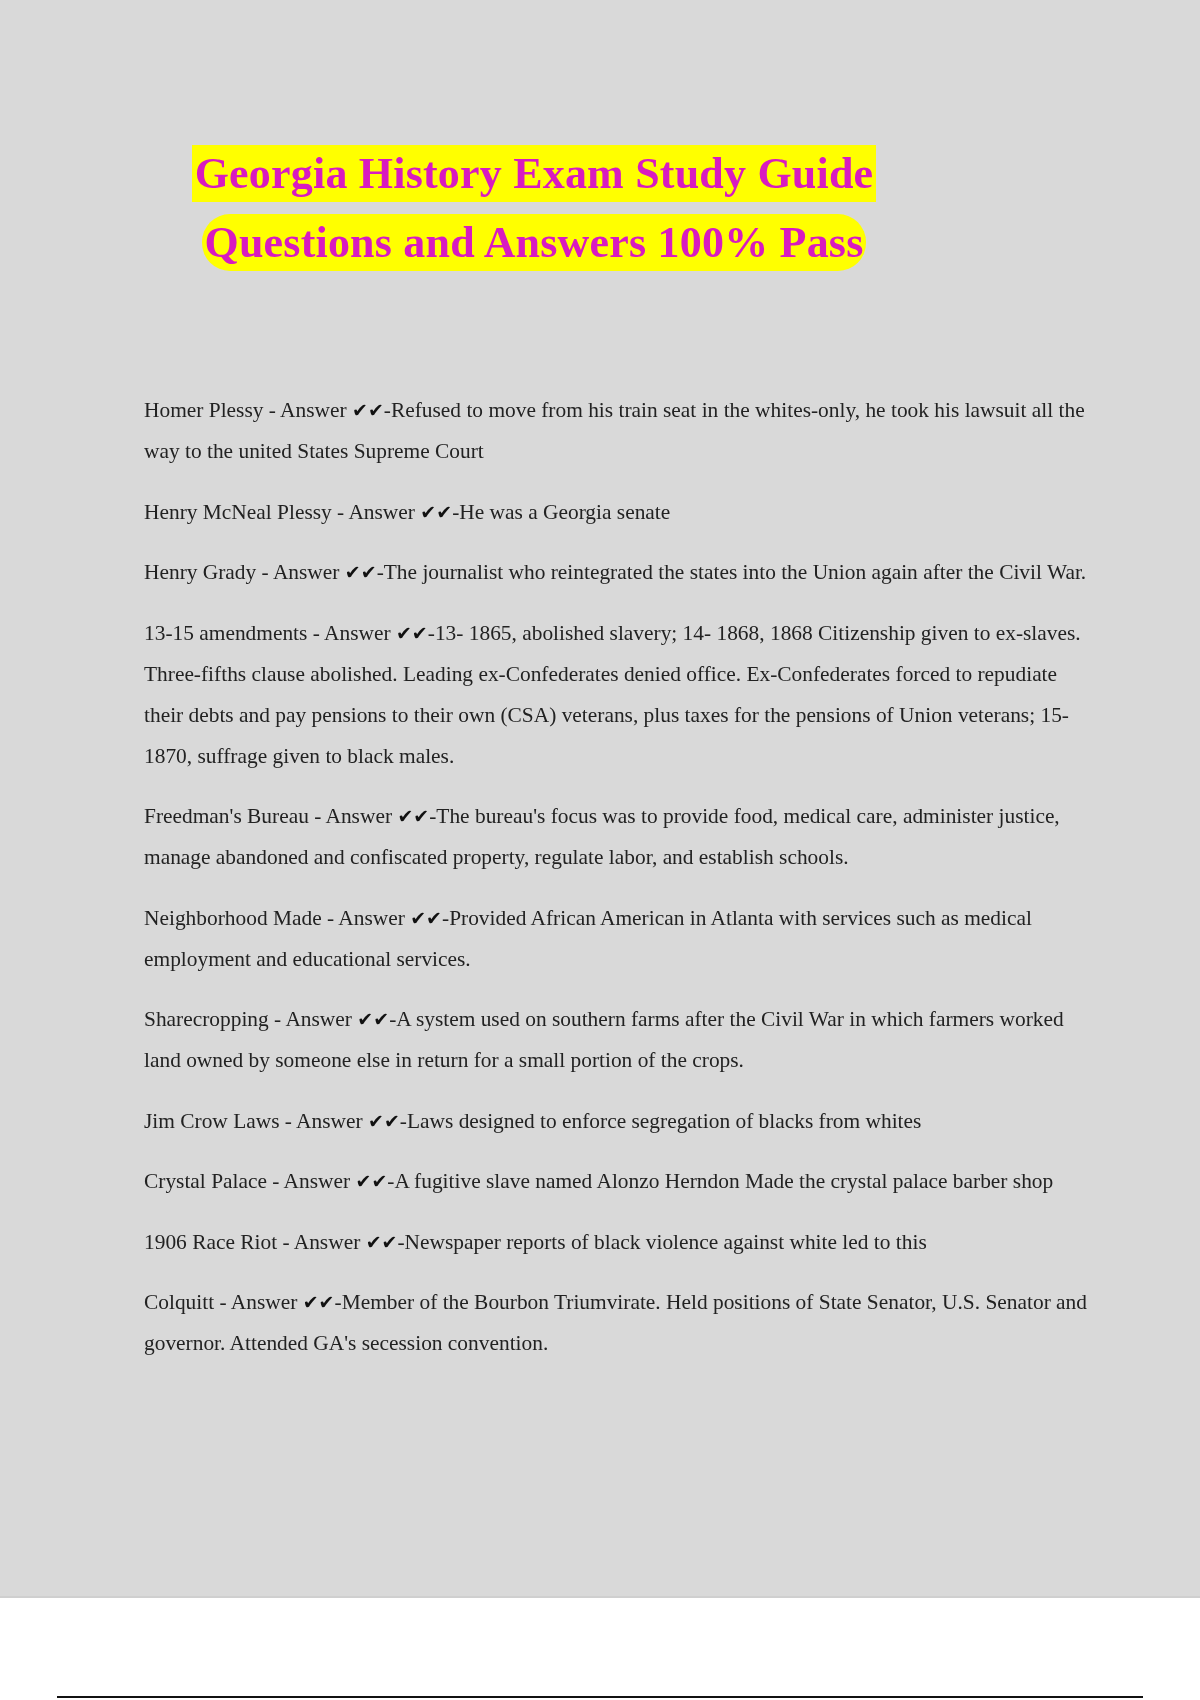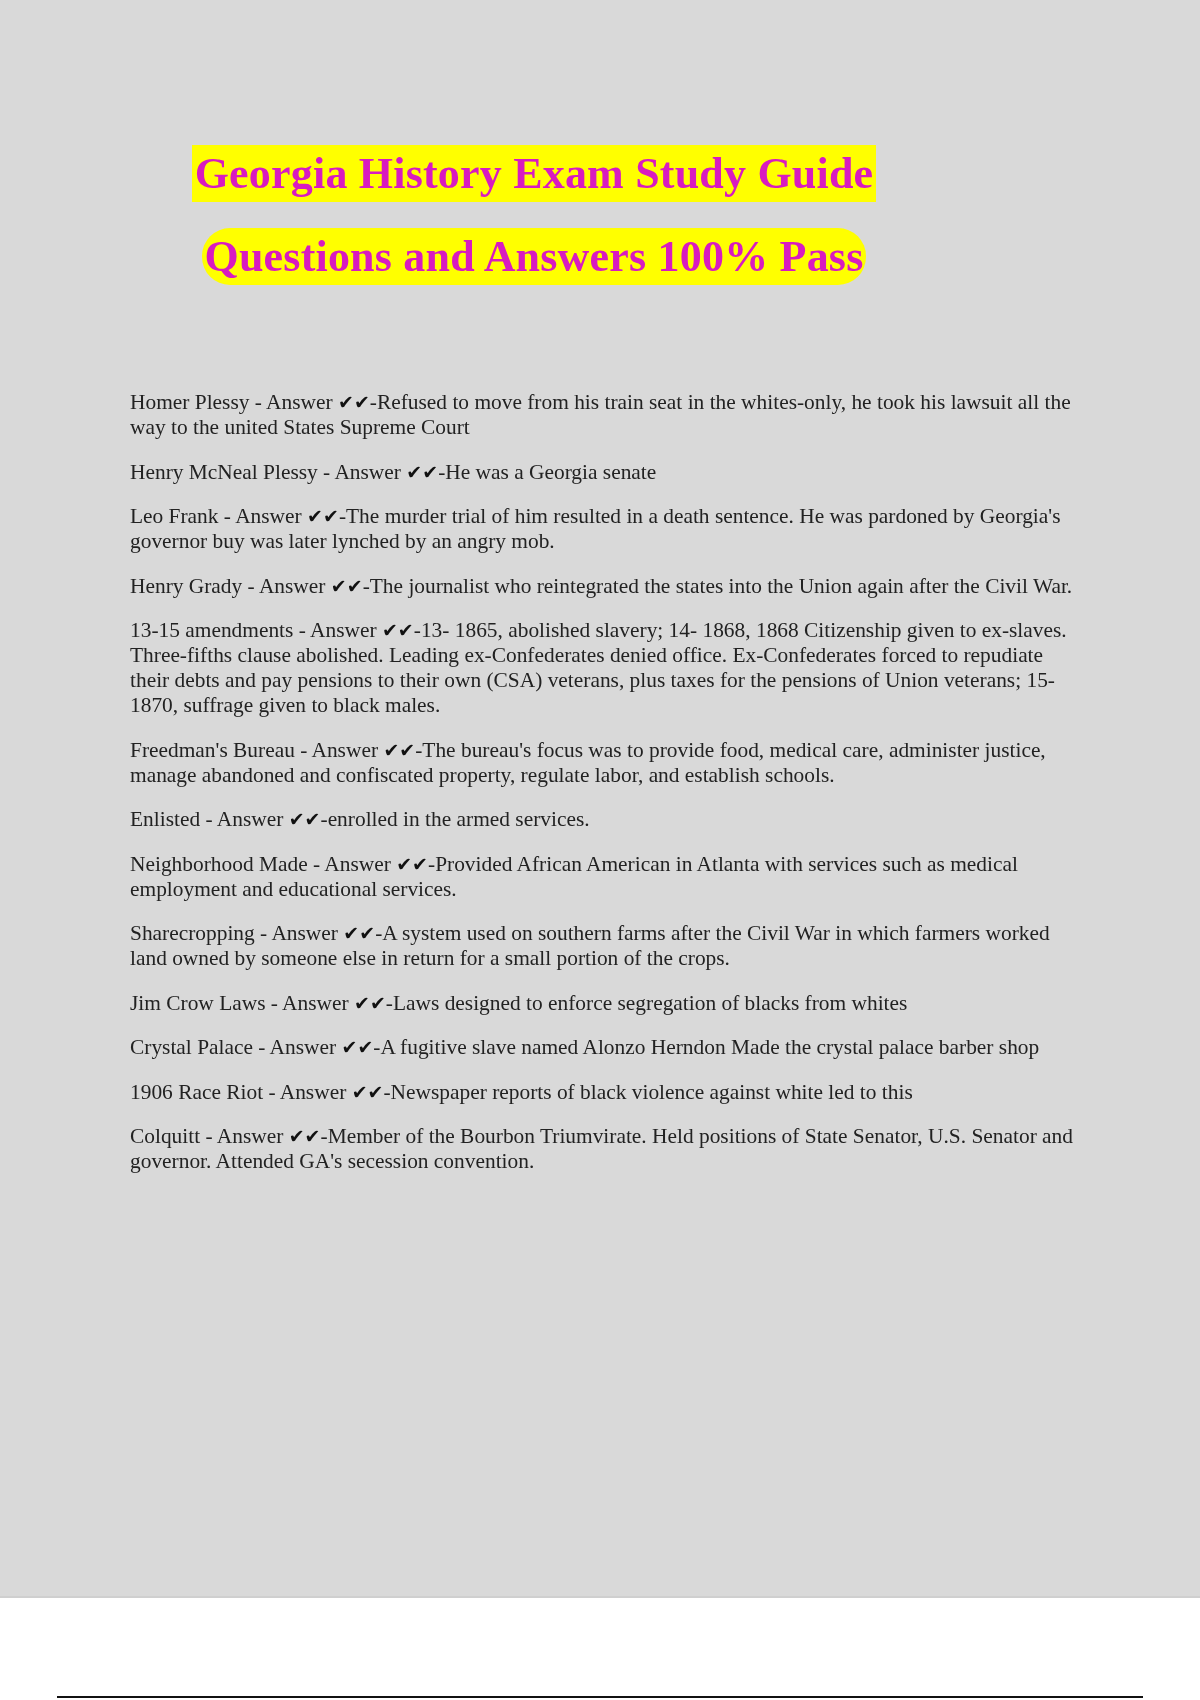--- a/index.html
+++ b/index.html
@@ -41,31 +41,31 @@
       display: inline-block;
       background: #ffff00;
       color: #d81bc0;
       font-weight: bold;
       font-size: 44px;
       line-height: 57px;
       padding: 0 3px;
       letter-spacing: 0.2px;
     }
     .title-line.line2 {
-      margin-top: 26px;
+      margin-top: 12px;
       border-radius: 28px;
     }
     .qa-list {
       position: absolute;
-      left: 130px;
+      left: 144px;
       top: 390px;
       width: 950px;
       color: #222222;
       font-size: 21.4px;
-      line-height: 25px;
+      line-height: 41px;
     }
     .qa-item {
       margin: 0 0 19.5px 0;
     }
     .check {
       font-family: "DejaVu Sans", sans-serif;
       font-size: 19px;
       color: #111;
     }
     .footer-rule {
@@ -84,29 +84,27 @@
   <div class="title-block">
     <span class="title-line">Georgia History Exam Study Guide</span><br>
     <span class="title-line line2">Questions and Answers 100% Pass</span>
   </div>
 
   <div class="qa-list">
     <p class="qa-item"><span>Homer Plessy</span><span class="sep"> -  </span><span>Answer</span> <span class="check">✔✔</span>-<span>Refused to move from his train seat in the whites-only, he took his lawsuit all the way to the united States Supreme Court</span></p>
 
     <p class="qa-item"><span>Henry McNeal Plessy</span><span class="sep"> -  </span><span>Answer</span> <span class="check">✔✔</span>-<span>He was a Georgia senate</span></p>
 
-    <p class="qa-item"><span>Leo Frank</span><span class="sep"> -  </span><span>Answer</span> <span class="check">✔✔</span>-<span>The murder trial of him resulted in a death sentence. He was pardoned by Georgia's governor buy was later lynched by an angry mob.</span></p>
 
     <p class="qa-item"><span>Henry Grady</span><span class="sep"> -  </span><span>Answer</span> <span class="check">✔✔</span>-<span>The journalist who reintegrated the states into the Union again after the Civil War.</span></p>
 
     <p class="qa-item"><span>13-15 amendments</span><span class="sep"> -  </span><span>Answer</span> <span class="check">✔✔</span>-<span>13- 1865, abolished slavery; 14- 1868, 1868 Citizenship given to ex-slaves. Three-fifths clause abolished. Leading ex-Confederates denied office. Ex-Confederates forced to repudiate their debts and pay pensions to their own (CSA) veterans, plus taxes for the pensions of Union veterans; 15- 1870, suffrage given to black males.</span></p>
 
     <p class="qa-item"><span>Freedman's Bureau</span><span class="sep"> -  </span><span>Answer</span> <span class="check">✔✔</span>-<span>The bureau's focus was to provide food, medical care, administer justice, manage abandoned and confiscated property, regulate labor, and establish schools.</span></p>
 
-    <p class="qa-item"><span>Enlisted</span><span class="sep"> -  </span><span>Answer</span> <span class="check">✔✔</span>-<span>enrolled in the armed services.</span></p>
 
     <p class="qa-item"><span>Neighborhood Made</span><span class="sep"> -  </span><span>Answer</span> <span class="check">✔✔</span>-<span>Provided African American in Atlanta with services such as medical employment and educational services.</span></p>
 
     <p class="qa-item"><span>Sharecropping</span><span class="sep"> -  </span><span>Answer</span> <span class="check">✔✔</span>-<span>A system used on southern farms after the Civil War in which farmers worked land owned by someone else in return for a small portion of the crops.</span></p>
 
     <p class="qa-item"><span>Jim Crow Laws</span><span class="sep"> -  </span><span>Answer</span> <span class="check">✔✔</span>-<span>Laws designed to enforce segregation of blacks from whites</span></p>
 
     <p class="qa-item"><span>Crystal Palace</span><span class="sep"> -  </span><span>Answer</span> <span class="check">✔✔</span>-<span>A fugitive slave named Alonzo Herndon Made the crystal palace barber shop</span></p>
 
     <p class="qa-item"><span>1906 Race Riot</span><span class="sep"> -  </span><span>Answer</span> <span class="check">✔✔</span>-<span>Newspaper reports of black violence against white led to this</span></p>

